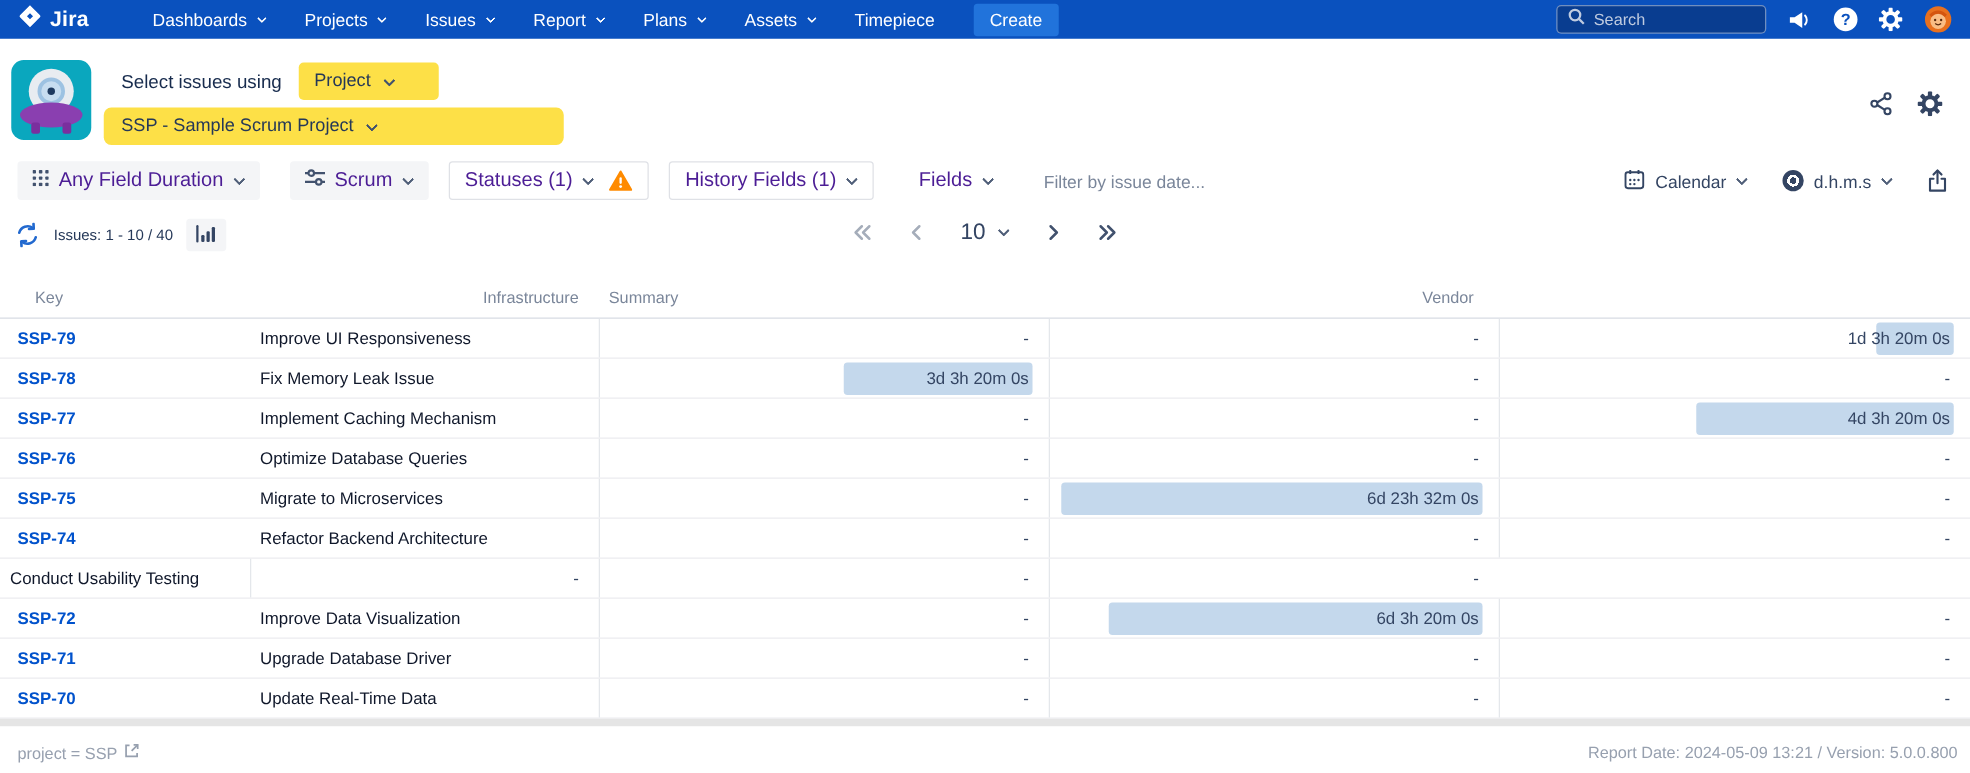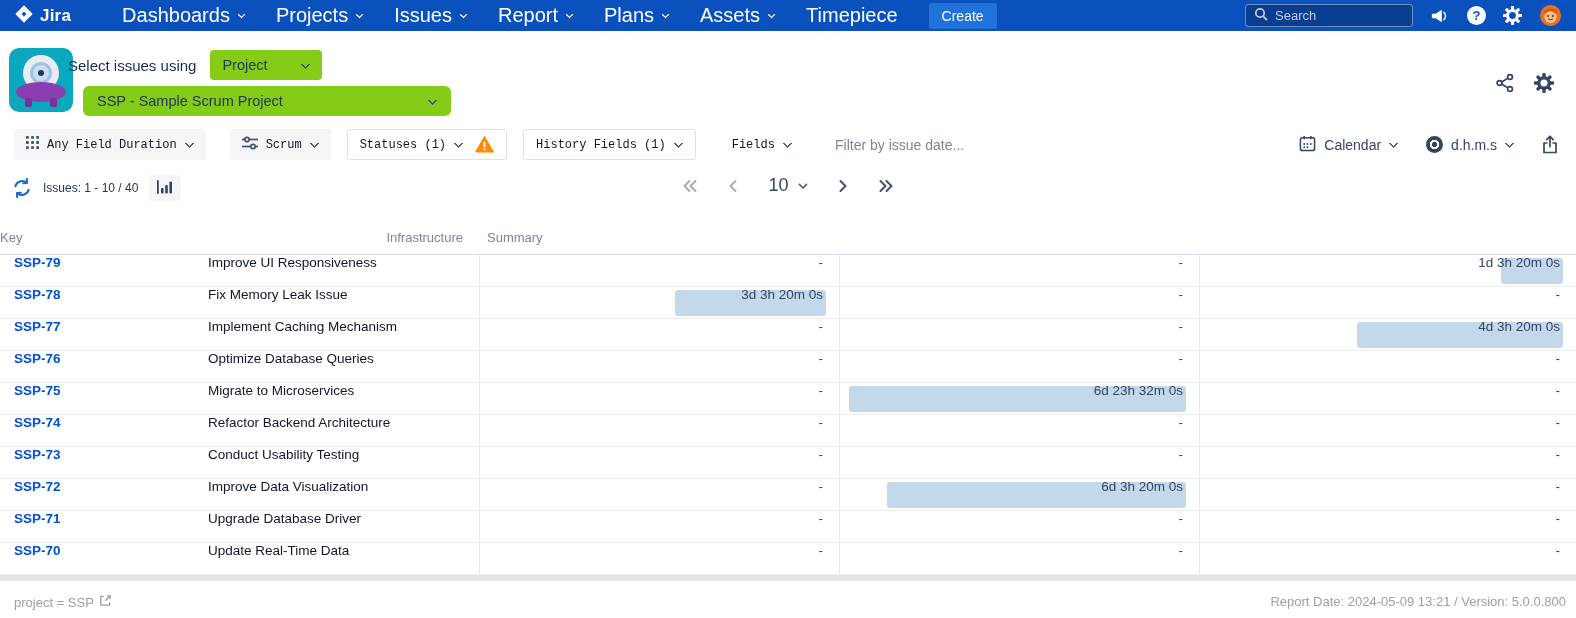--- a/index.html
+++ b/index.html
@@ -11,21 +11,21 @@
 
   
   .topnav {
     height:31px; background:#0A51BE; display:flex; align-items:center;
     padding:0 14px; color:#fff;
   }
   .logo { display:flex; align-items:center; gap:6px; margin-right:36px; }
   .logo-text { font-size:17px; font-weight:600; letter-spacing:.2px; }
   .nav-item {
     display:flex; align-items:center; gap:7px; padding:0 15px; height:31px;
-    font-size:20px; font-weight:500; color:#fff; text-decoration:none; cursor:pointer;
+    font-size:14px; font-weight:500; color:#fff; text-decoration:none; cursor:pointer;
   }
   .chev { width:9px; height:9px; display:inline-block; position:relative; flex:0 0 auto; }
   .chev::before {
     content:""; position:absolute; left:1px; top:0px; width:5px; height:5px;
     border-right:2px solid currentColor; border-bottom:2px solid currentColor;
     transform:rotate(45deg); border-radius:1px;
   }
   .chev-sm { transform:scale(.8); }
   .create-btn {
     margin-left:16px; background:#2173DB; color:#fff; border:none; border-radius:3px;
@@ -51,37 +51,37 @@
 
   
   .app-header { position:relative; height:97px; }
   .app-icon { position:absolute; left:9px; top:17px; width:64px; height:64px; background:#0AA7BE; border-radius:10px; }
   .ufo-dome { position:absolute; left:14px; top:7px; width:36px; height:36px; background:#E8ECF1; border-radius:50%; }
   .ufo-eye { position:absolute; left:7px; top:7px; width:22px; height:22px; background:#C7DDF0; border:3px solid #9DC2E2; border-radius:50%; }
   .ufo-pupil { position:absolute; left:5px; top:5px; width:6px; height:6px; background:#1E3A5F; border-radius:50%; }
   .ufo-body { position:absolute; left:7px; top:34px; width:50px; height:20px; background:#8A3FB0; border-radius:50%; }
   .ufo-leg { position:absolute; bottom:5px; width:7px; height:9px; background:#7A2F9E; border-radius:2px; }
   .ufo-leg.l { left:16px; } .ufo-leg.r { right:16px; }
-  .select-row1 { position:absolute; left:68px; top:19px; display:flex; align-items:center; }
+  .select-row1 { position:absolute; left:97px; top:19px; display:flex; align-items:center; }
   .select-label { font-size:15px; color:#172B4D; }
   .dropdown {
-    display:flex; align-items:center; justify-content:space-between; gap:10px;
-    background:#84cc16; border-radius:4px; height:30px; padding:0 12px;
+    display:flex; align-items:center; gap:10px;
+    background:#fde047; border-radius:4px; height:30px; padding:0 12px;
     font-size:14.5px; color:#253858; cursor:pointer;
   }
   .dropdown .chev { color:#42526E; }
   .mode-select { width:112px; margin-left:14px; }
   .project-select { position:absolute; left:83px; top:55px; width:368px; border-radius:6px; padding:0 14px; }
   .header-icons { position:absolute; right:22px; top:42px; display:flex; gap:19px; align-items:center; }
 
   
   .toolbar { position:relative; height:33px; display:flex; align-items:center; padding-left:14px; }
   .tb-btn {
     display:flex; align-items:center; gap:8px; height:31px; padding:0 12px;
-    border-radius:3px; font-family:Liberation Mono, monospace; font-size:12px; color:#0f172a;
+    border-radius:3px; font-family:Liberation Sans, sans-serif; font-size:16px; color:#4c1d95;
     background:#F4F5F7; border:none; cursor:pointer;
   }
   .tb-btn .chev { color:#505F79; }
   .tb-outline { background:#fff; border:1px solid #DFE1E6; }
   .tb-plain { background:transparent; }
   .ml24 { margin-left:24px; } .ml16 { margin-left:16px; }
   .date-filter {
     position:absolute; left:835px; top:4px; width:220px; height:26px;
     border:none; outline:none; font-family:inherit; font-size:14px; color:#42526E; background:transparent;
   }
@@ -102,25 +102,25 @@
   .pagination { position:absolute; left:50%; top:14px; transform:translateX(-50%); display:flex; align-items:center; gap:30px; }
   .pg-btn { background:none; border:none; padding:0; display:flex; align-items:center; cursor:pointer; color:#42526E; }
   .pg-btn.disabled { color:#A5ADBA; cursor:default; }
   .page-size { display:flex; align-items:center; gap:10px; font-size:18px; color:#344563; cursor:pointer;text-align:right; }
   .page-size .chev { color:#505F79; }
 
   
   .grid-cols { display:grid; grid-template-columns:200px 279px 360px 360px 377px; }
   .thead { height:38px; align-items:end; padding-bottom:9px; border-bottom:1px solid #D8DCE3; color:#7A869A; font-size:13px; }
   .th { white-space:nowrap; }
-  .th.c1 { padding-left:0; } .th.c2 { padding-left:8px; }
+  .th.c1 { padding-left:28px; } .th.c2 { padding-left:8px; }
   .th.num { text-align:right; padding-right:16px; }
   .th.c5 { padding-right:20px; }
   .row { height:32px; align-items:center; border-bottom:1px solid #EBECF0; font-size:13.5px; }
-  .cell { height:100%; display:flex; align-items:flex-start; }
+  .cell { height:100%; display:flex; align-items:center; }
   .key-cell { padding-left:14px; }
   .issue-key { color:#0052CC; font-weight:600; font-size:13.5px; text-decoration:none; cursor:pointer; }
   .summary-cell { padding-left:8px; color:#0f172a; }
   .dur-cell { position:relative; justify-content:flex-end; padding-right:16px; color:#344563; border-left:1px solid #E4E7EB; }
   .dur-bar { position:absolute; right:13px; top:3px; height:26px; background:#C4D8EC; border-radius:3px; }
   .cell-text { position:relative; z-index:1; white-space:nowrap; }
 
   .scroll-track { height:6px; background:#E5E5E5; width:100%; margin-top:0; cursor:pointer; }
 
   
@@ -410,20 +410,21 @@
         </svg>
     </button>
   </div>
 </div>
 
 <div>
   <div class="grid-cols thead">
     <div class="th c1">Key</div>
     <div class="th num">Infrastructure</div>
     <div class="th c2">Summary</div>
+    <div class="th num c5">Vendor</div>
   </div>
   <div>
   <div class="grid-cols row">
     <div class="cell key-cell">
           <a class="issue-key">SSP-79</a>
         </div>
     <div class="cell summary-cell">Improve UI Responsiveness</div>
     <div class="cell dur-cell">
           <span class="cell-text">-</span>
         </div>
@@ -513,23 +514,20 @@
         </div>
     <div class="cell dur-cell">
           <span class="cell-text">-</span>
         </div>
     <div class="cell dur-cell">
           <span class="cell-text">-</span>
         </div>
   </div>
 
   <div class="grid-cols row">
-    <div class="cell key-cell">
-          <a class="issue-key">SSP-73</a>
-        </div>
     <div class="cell summary-cell">Conduct Usability Testing</div>
     <div class="cell dur-cell">
           <span class="cell-text">-</span>
         </div>
     <div class="cell dur-cell">
           <span class="cell-text">-</span>
         </div>
     <div class="cell dur-cell">
           <span class="cell-text">-</span>
         </div>

